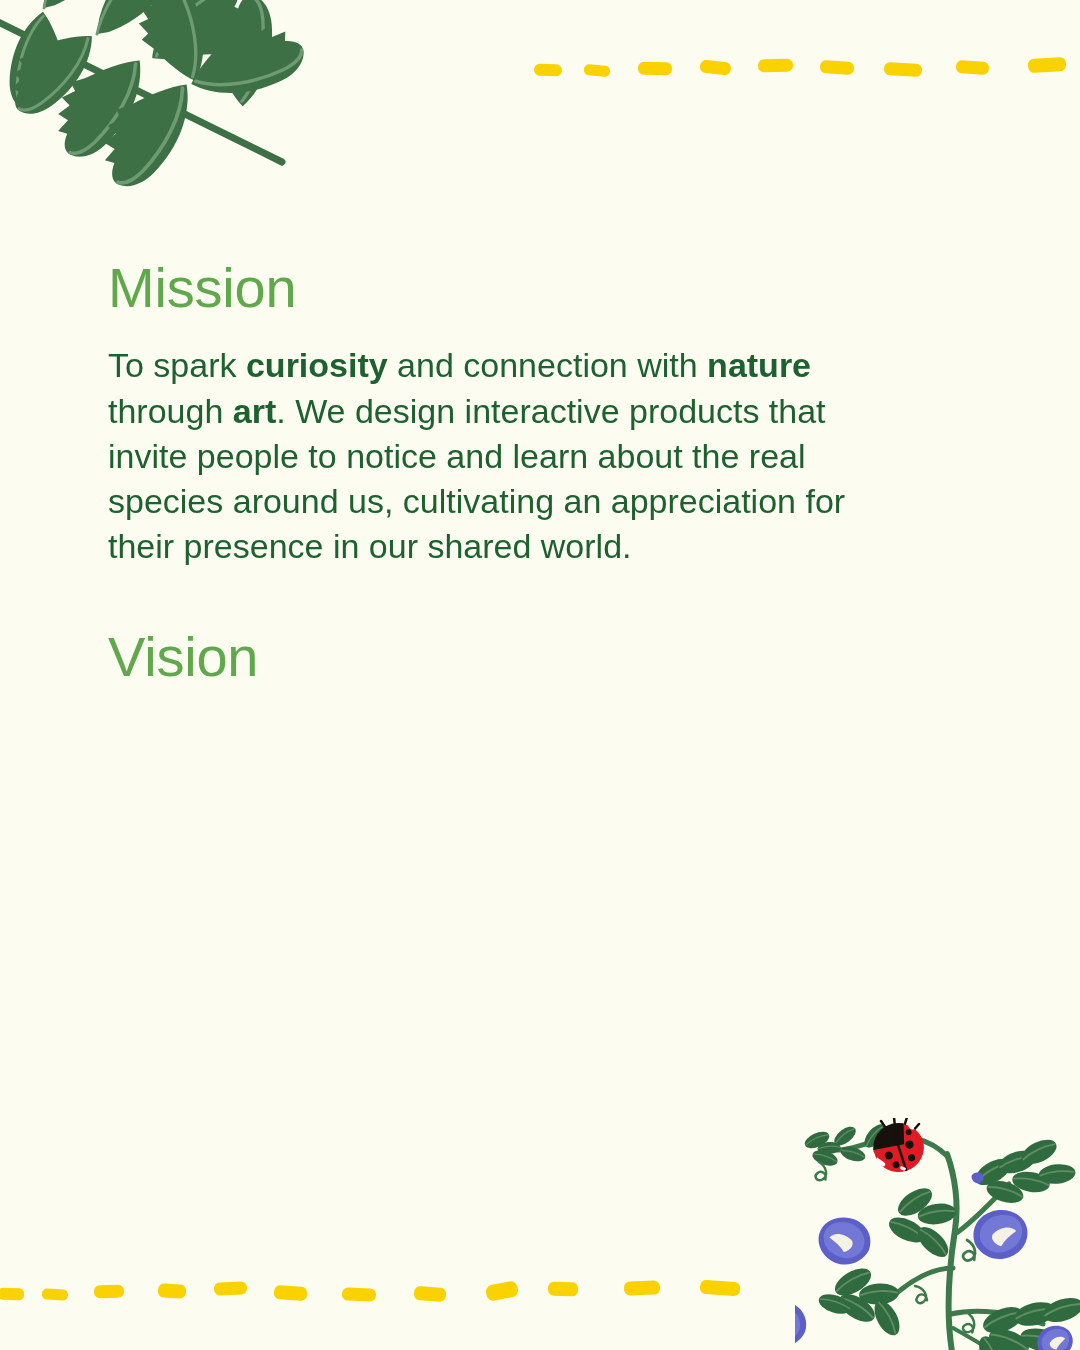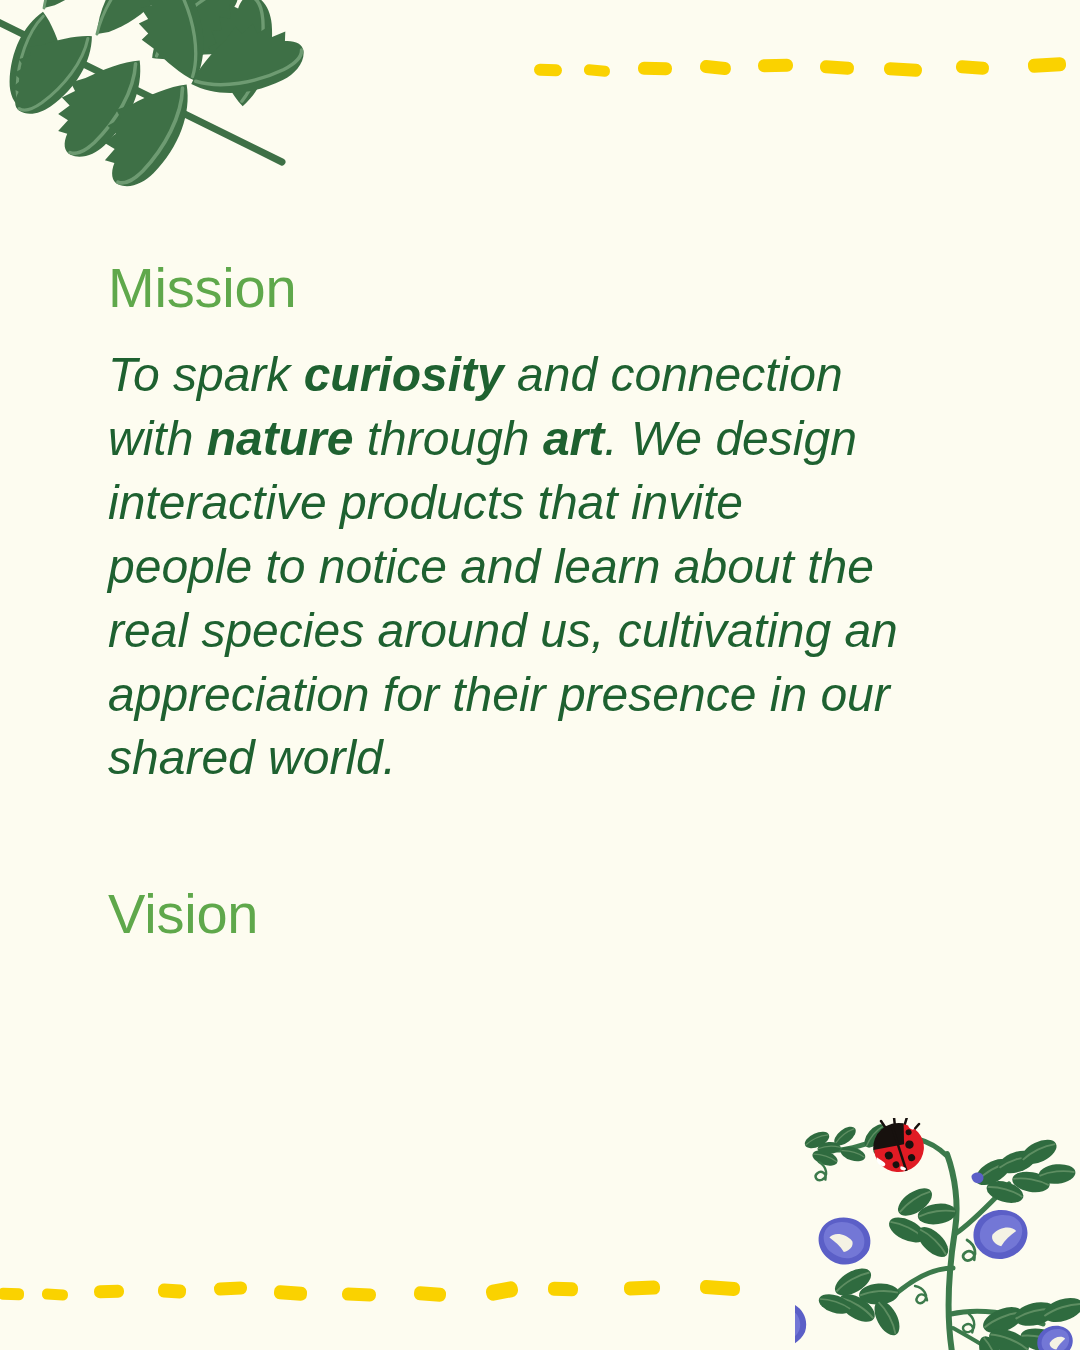--- a/index.html
+++ b/index.html
@@ -67,34 +67,33 @@
     margin: 0;
     font-size: 56px;
     line-height: 1.06;
     font-weight: 400;
     color: #5FA84B;
     letter-spacing: -0.2px;
   }
 
   p.section-body {
     margin: 26px 0 0 0;
-    font-size: 48px;
+    font-size: 34px;
     line-height: 1.33;
     color: #1E6130;
     font-weight: 400;
     max-width: 790px;
-    font-style: italic;
   }
   p.section-body b {
     font-weight: 700;
     color: #1E6130;
   }
 
   .block-vision {
-    margin-top: 94px;
+    margin-top: 58px;
   }
 </style>
 </head>
 <body>
 
 <div class="canvas">
 
   <svg class="deco leaf-corner" viewBox="0 0 360 260">
     <defs>
       <g id="leaflet">

